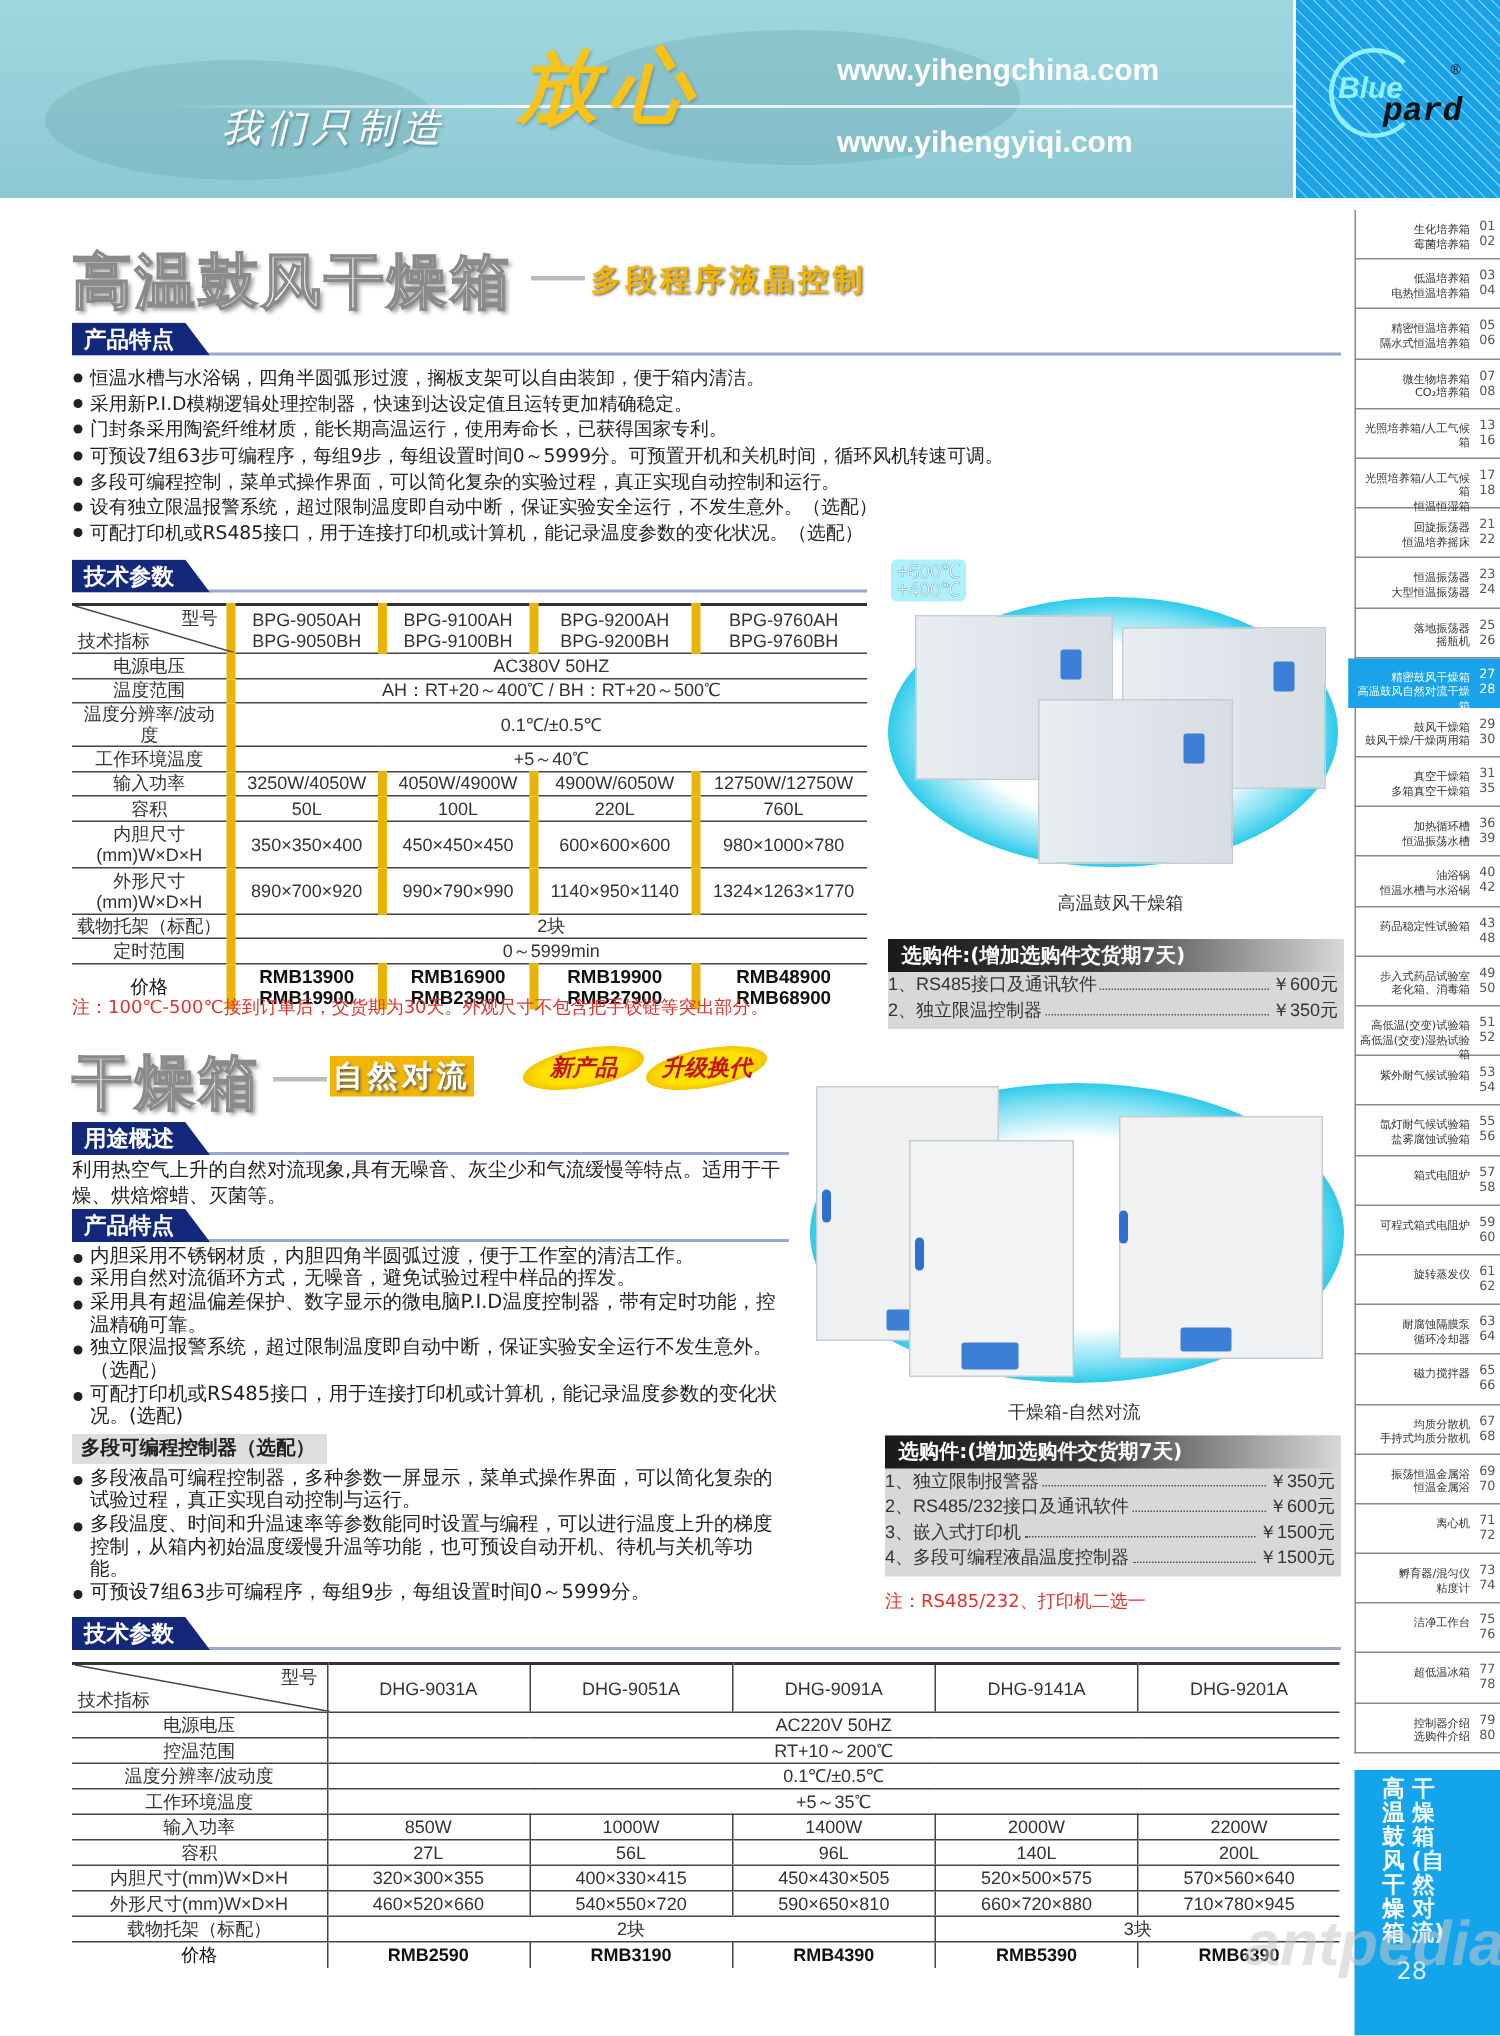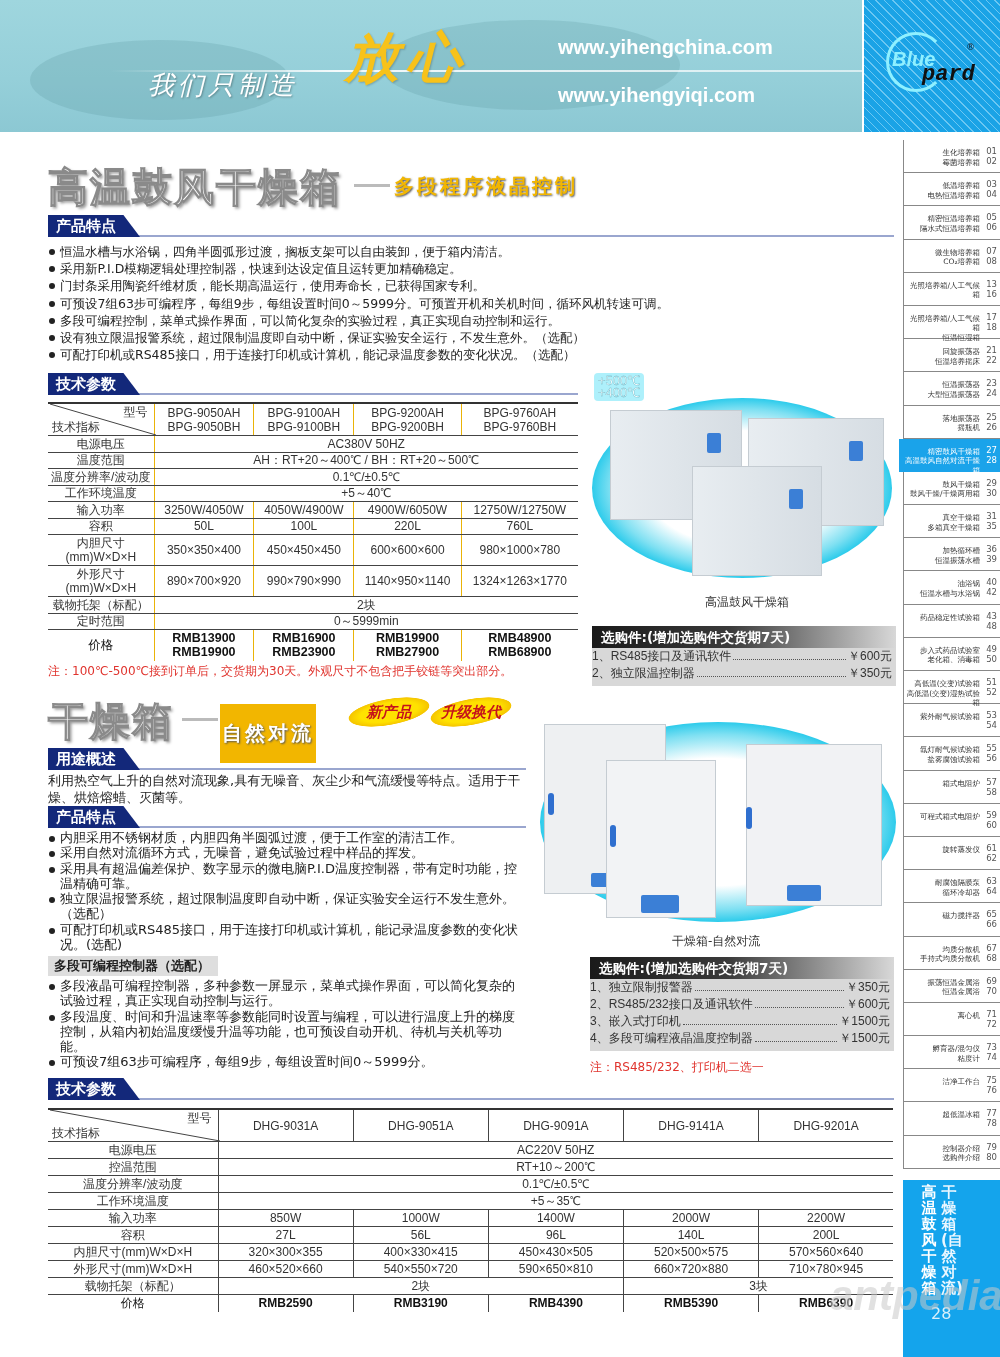--- a/index.html
+++ b/index.html
@@ -21,21 +21,21 @@
 .dash{position:absolute;height:3px;background:#bbb}
 .sec{position:absolute;left:48px;height:22px;border-bottom:2px solid #9aa6cf}
 .sec-tab{display:inline-block;height:22px;line-height:22px;padding:0 24px 0 8px;background:#13287a;color:#fff;font-size:15px;font-weight:bold;clip-path:polygon(0 0,82% 0,100% 100%,0 100%)}
 .bullets{position:absolute;left:48px;font-size:12.5px;line-height:17.2px;color:#222}
 .bullets li{list-style:none;padding-left:12px;position:relative}
 .bullets li::before{content:"";position:absolute;left:1px;top:6px;width:6px;height:6px;border-radius:50%;background:#222}
 .para{position:absolute;left:48px;font-size:13px;line-height:17px;color:#222}
 
 table{border-collapse:collapse;font-family:"Liberation Sans",sans-serif}
 .t1{position:absolute;left:48px;top:402px;width:530px;font-size:12px;color:#333}
-.t1 td{border-bottom:1px solid #444;border-left:1px solid #eab308;text-align:center;height:16.5px;padding:0 2px;line-height:14px}
+.t1 td{border-bottom:1px solid #444;border-left:6px solid #eab308;text-align:center;height:16.5px;padding:0 2px;line-height:14px}
 .t1 td:first-child{border-left:none;width:106px}
 .t1 tr.tall td{height:31px}
 .t1 tr.price td{font-weight:bold;color:#111;font-size:12.5px;border-bottom:none}
 .t1 tr.head td{border-top:2px solid #333}
 .diag{position:relative;height:31px}
 .diag .a{position:absolute;right:4px;top:1px}
 .diag .b{position:absolute;left:2px;bottom:1px}
 .diag svg{position:absolute;left:0;top:0}
 .note-red{position:absolute;color:#e0332d;font-size:12px}
 
@@ -249,21 +249,21 @@
     </div>
   <div class="opt-row">
       <span class="l">2、独立限温控制器</span>
       <span class="dots"></span>
       <span class="p">￥350元</span>
     </div>
 </div>
 
 <div class="h1" style="left:48px;top:694px">干燥箱</div>
 <div class="dash" style="left:182px;top:718px;width:36px"></div>
-<div class="h1-sub" style="left:220px;top:704px;background:#f2b600;color:#fff;padding:16px 2px">自然对流</div>
+<div class="h1-sub" style="left:220px;top:704px;background:#f2b600;color:#fff;padding:0 2px">自然对流</div>
 <div class="badge" style="left:348px;top:699px">
     <span>新产品</span>
   </div>
 <div class="badge" style="left:430px;top:699px">
     <span>升级换代</span>
   </div>
 
 <div class="sec" style="top:748px;width:478px">
   <span class="sec-tab">用途概述</span>
 </div>

